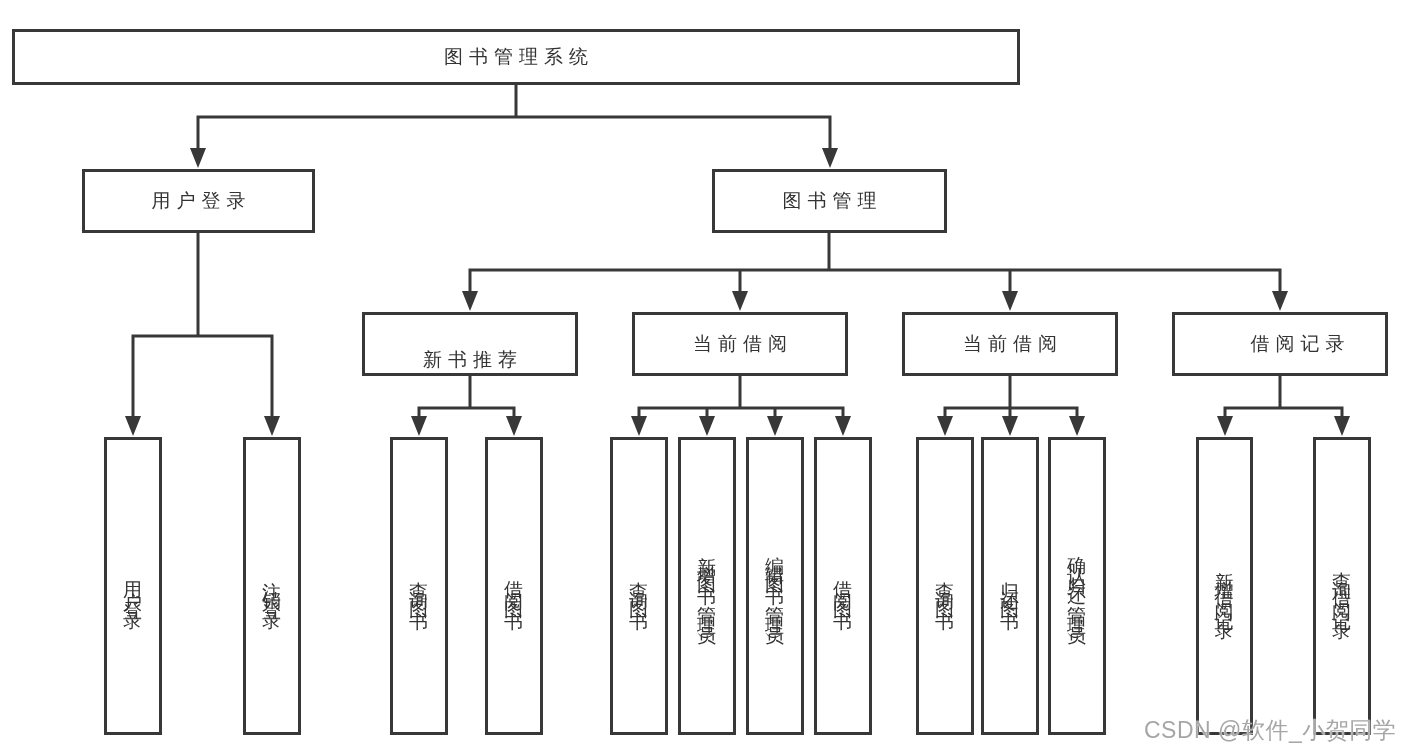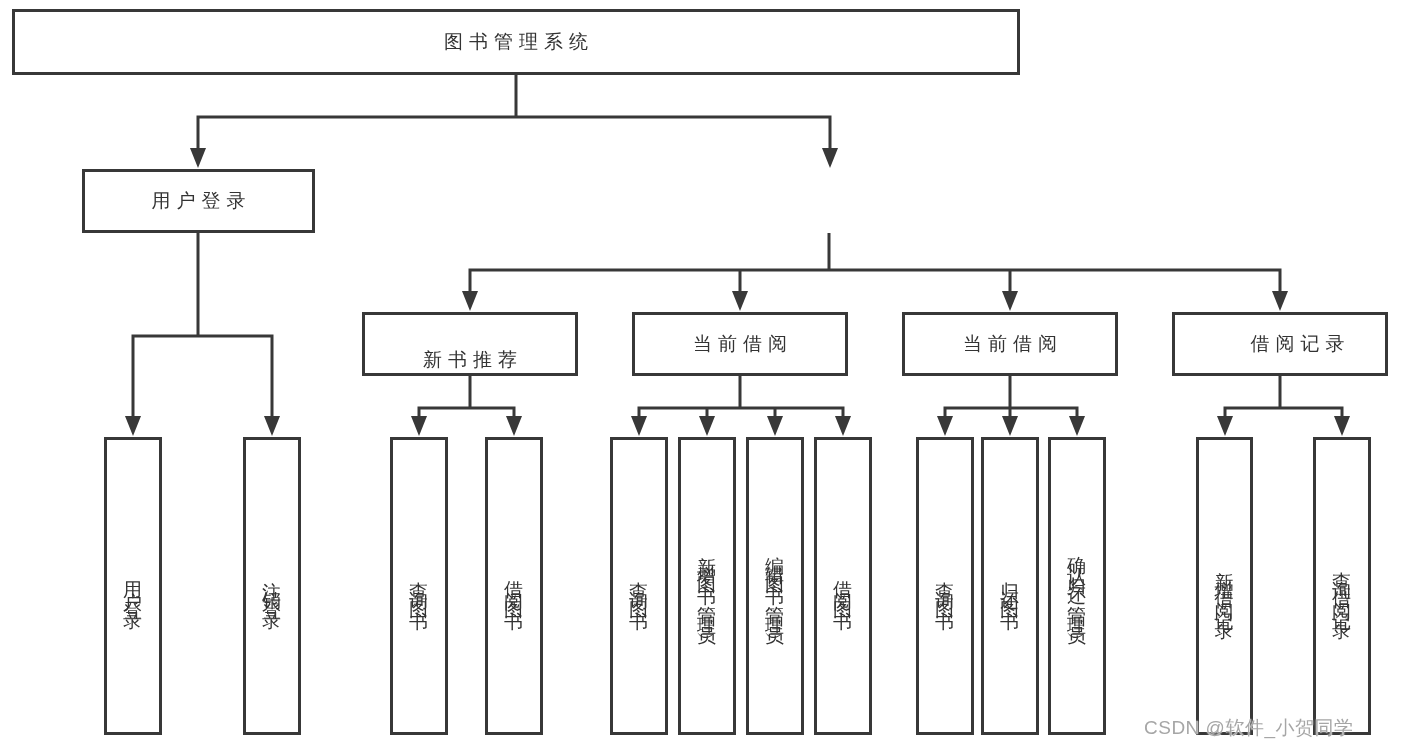--- a/index.html
+++ b/index.html
@@ -16,21 +16,21 @@
     position:absolute;top:437px;height:298px;width:58px;background:#ffffff;
     border:3px solid #383838;box-sizing:border-box;
     display:flex;align-items:center;justify-content:center;
   }
   .vnode span{
     writing-mode:vertical-rl;text-orientation:mixed;
     font-size:19px;color:#333333;letter-spacing:10px;line-height:1;white-space:nowrap;
   }
   svg.connectors{position:absolute;left:0;top:0;pointer-events:none;}
   .watermark{
-    position:absolute;left:1144px;top:715px;font-size:19px;color:#a6a6a6;
+    position:absolute;left:1144px;top:715px;font-size:23px;color:#a6a6a6;
     letter-spacing:0.5px;white-space:nowrap;
     text-shadow:0 0 2px #ffffff,0 0 1px #ffffff;
   }
 </style>
 </head>
 <body>
 
 <div id="canvas">
 
   <svg class="connectors" width="1405" height="747" viewBox="0 0 1405 747">
@@ -66,26 +66,29 @@
       <path d="M767,416 h16 l-8,20 z"></path>
       <path d="M835,416 h16 l-8,20 z"></path>
       <path d="M937,416 h16 l-8,20 z"></path>
       <path d="M1002,416 h16 l-8,20 z"></path>
       <path d="M1069,416 h16 l-8,20 z"></path>
       <path d="M1217,416 h16 l-8,20 z"></path>
       <path d="M1334,416 h16 l-8,20 z"></path>
     </g>
   </svg>
 
-  <div class="hnode" style="left:12px;top:9px;width:1008px;height:66px;">
+  <div class="hnode" style="left:12px;top:29px;width:1008px;height:56px;">
     <span>图书管理系统</span>
   </div>
 
   <div class="hnode" style="left:82px;top:169px;width:233px;height:64px;">
     <span>用户登录</span>
+  </div>
+  <div class="hnode" style="left:712px;top:169px;width:235px;height:64px;">
+    <span>图书管理</span>
   </div>
 
   <div class="hnode" style="left:362px;top:312px;width:216px;height:64px;align-items:flex-end;">
     <span>新书推荐</span>
   </div>
   <div class="hnode" style="left:632px;top:312px;width:216px;height:64px;">
     <span>当前借阅</span>
   </div>
   <div class="hnode" style="left:902px;top:312px;width:216px;height:64px;">
     <span>当前借阅</span>

